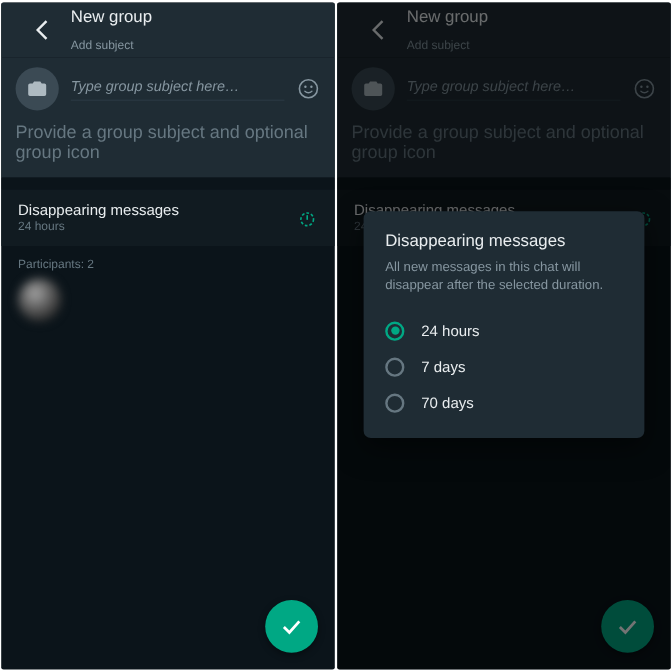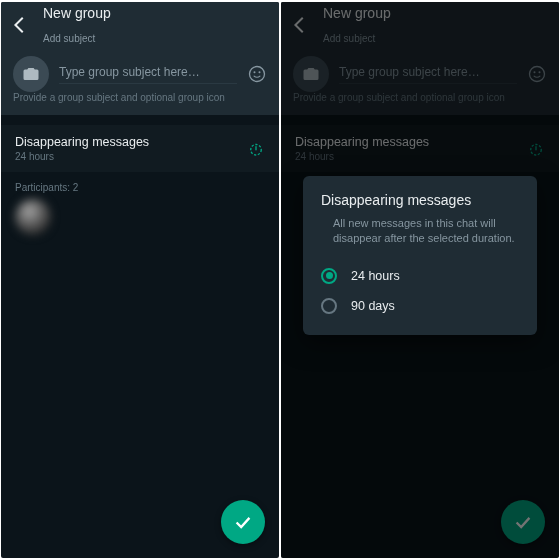--- a/index.html
+++ b/index.html
@@ -16,38 +16,38 @@
     background: #0b141a;
     overflow: hidden;
     margin: 2px 1px;
     border-radius: 2px;
   }
   .appbar {
     background: #1f2c34;
     height: 46px;
     display: flex;
     align-items: center;
-    padding: 0 8px;
+    padding: 0 24px;
   }
   .back-arrow {
     width: 22px; height: 22px;
     display: flex; align-items: center; justify-content: center;
     color: #e9edef;
     margin-right: 12px;
   }
   .appbar-titles { display: flex; flex-direction: column; line-height: 1.1; }
   .appbar-title { color: #e9edef; font-size: 14px; font-weight: 500; }
   .appbar-subtitle { color: #8696a0; font-size: 10px; margin-top: 11px; }
 
   .subject-area {
     background: #1f2c34;
     padding: 8px 12px 12px 12px;
   }
   .subject-row {
-    display: flex; align-items: center; gap: 10px;
+    display: flex; align-items: center; gap: 10px; font-style: italic;
   }
   .camera-circle {
     width: 36px; height: 36px; border-radius: 50%;
     background: #3b4a54;
     display: flex; align-items: center; justify-content: center;
     flex-shrink: 0;
   }
   .camera-circle svg { width: 18px; height: 18px; fill: #aebac1; }
   .subject-input {
     flex: 1;
@@ -55,21 +55,21 @@
     font-size: 12px;
     border-bottom: 1px solid #2a3942;
     padding-bottom: 4px;
   }
   .emoji-icon {
     width: 20px; height: 20px;
     color: #8696a0;
     display:flex;align-items:center;justify-content:center;
   }
   .helper-text {
-    color: #667781; font-size: 10px; 
+    color: #667781; font-size: 15px; margin-top: 10px;
   }
 
   .gap { height: 10px; background: #0b141a; }
 
   .disappearing-row {
     background: #111b21;
     padding: 10px 14px;
     display: flex; align-items: center; justify-content: space-between;
   }
   .disappearing-text { display: flex; flex-direction: column; }
@@ -106,21 +106,21 @@
   .dialog {
     position: absolute;
     left: 22px; right: 22px;
     top: 174px;
     background: #1f2c34;
     border-radius: 6px;
     padding: 16px 18px 14px 18px;
     box-shadow: 0 8px 24px rgba(0,0,0,.5);
   }
   .dialog-title { color: #e9edef; font-size: 14px; font-weight: 500; margin-bottom: 8px; }
-  .dialog-desc { color: #8696a0; font-size: 11px; line-height: 1.4; margin-bottom: 14px; margin-left: 12px; }
+  .dialog-desc { color: #8696a0; font-size: 11px; line-height: 1.4; margin-bottom: 14px; }
   .radio-row {
     display: flex; align-items: center; gap: 14px;
     padding: 7px 0;
   }
   .radio {
     width: 16px; height: 16px; border-radius: 50%;
     border: 2px solid #667781;
     display:flex;align-items:center;justify-content:center;
     flex-shrink: 0;
   }
@@ -252,16 +252,20 @@
   <div class="dialog">
     <div class="dialog-title">Disappearing messages</div>
     <div class="dialog-desc">All new messages in this chat will disappear after the selected duration.</div>
 
     <div class="radio-row">
       <div class="radio checked"></div>
       <div class="radio-label">24 hours</div>
     </div>
     <div class="radio-row">
       <div class="radio"></div>
-      <div class="radio-label">90 days</div>
+      <div class="radio-label">7 days</div>
+    </div>
+    <div class="radio-row">
+      <div class="radio"></div>
+      <div class="radio-label">70 days</div>
     </div>
   </div>
 </div>
 
 </body></html>

